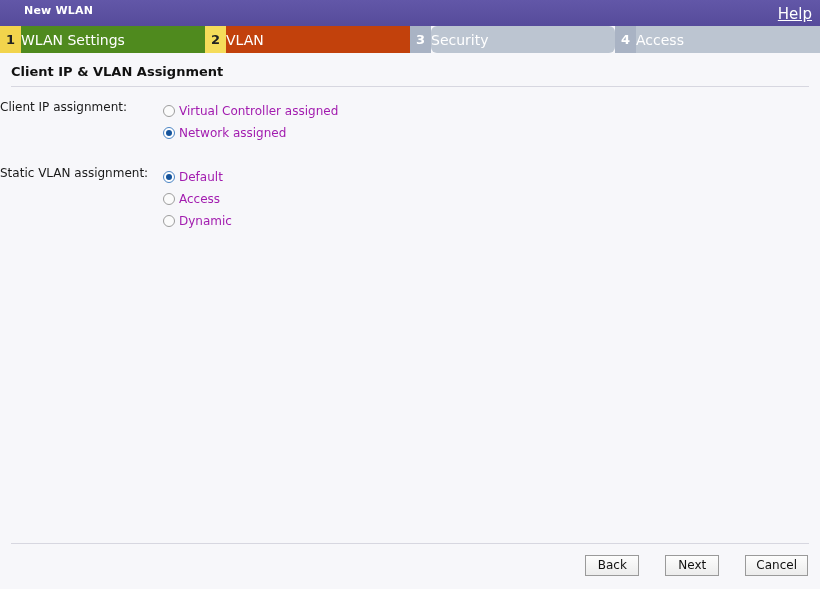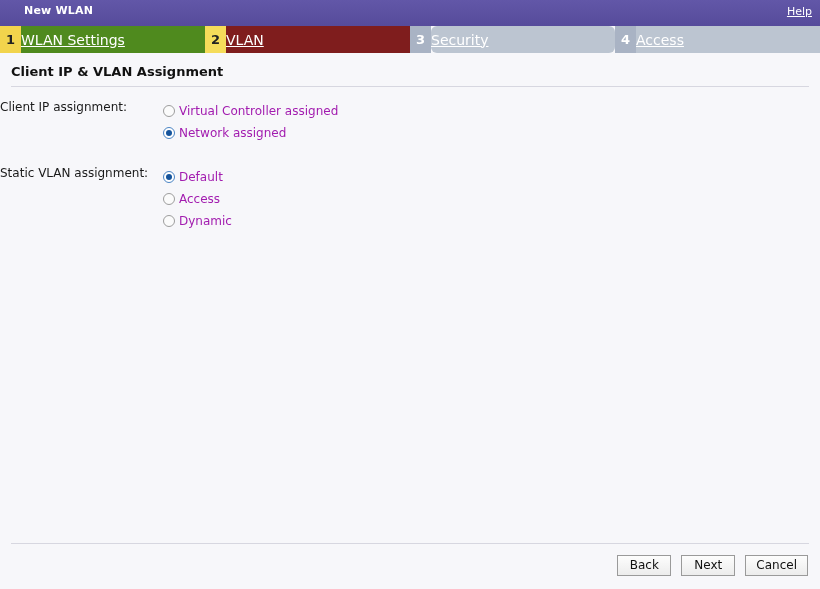--- a/index.html
+++ b/index.html
@@ -32,21 +32,21 @@
     color: #ffffff;
     font-size: 11px;
     font-weight: bold;
     letter-spacing: 0.2px;
   }
   #help-link {
     position: absolute;
     right: 8px;
     top: 5px;
     color: #ffffff;
-    font-size: 11px;
+    font-size: 15px;
     text-decoration: underline;
     cursor: pointer;
   }
 
   
   #stepbar {
     height: 27px;
     display: flex;
     align-items: stretch;
     overflow: hidden;
@@ -62,28 +62,27 @@
     align-items: center;
     justify-content: center;
     font-size: 13px;
     font-weight: bold;
   }
   .step-label {
     display: flex;
     align-items: center;
     font-size: 14px;
     white-space: nowrap;
-    text-decoration: underline;
   }
 
   .step.done .step-num  { background: #f2d44c; color: #222222; }
   .step.done .step-label{ background: #4f8a1e; color: #ffffff; }
 
   .step.active .step-num  { background: #f5dc5a; color: #222222; }
-  .step.active .step-label{ background: #7f1d1d; color: #ffffff; }
+  .step.active .step-label{ background: #c2410c; color: #ffffff; }
 
   .step.todo .step-num  { background: #a9b3c4; color: #ffffff; }
   .step.todo .step-label{ background: #bcc5d1; color: #ffffff; }
 
   
   #content {
     position: absolute;
     left: 0;
     top: 53px;
     right: 0;
@@ -167,21 +166,21 @@
     top: 490px;
     width: 798px;
     height: 1px;
     background: #d7d7e0;
   }
   #footer-buttons {
     position: absolute;
     right: 12px;
     top: 502px;
     display: flex;
-    gap: 10px;
+    gap: 26px;
   }
   .btn {
     min-width: 54px;
     height: 21px;
     line-height: 19px;
     padding: 0 10px;
     text-align: center;
     font-size: 12px;
     color: #111111;
     background: #f0f0f0;

